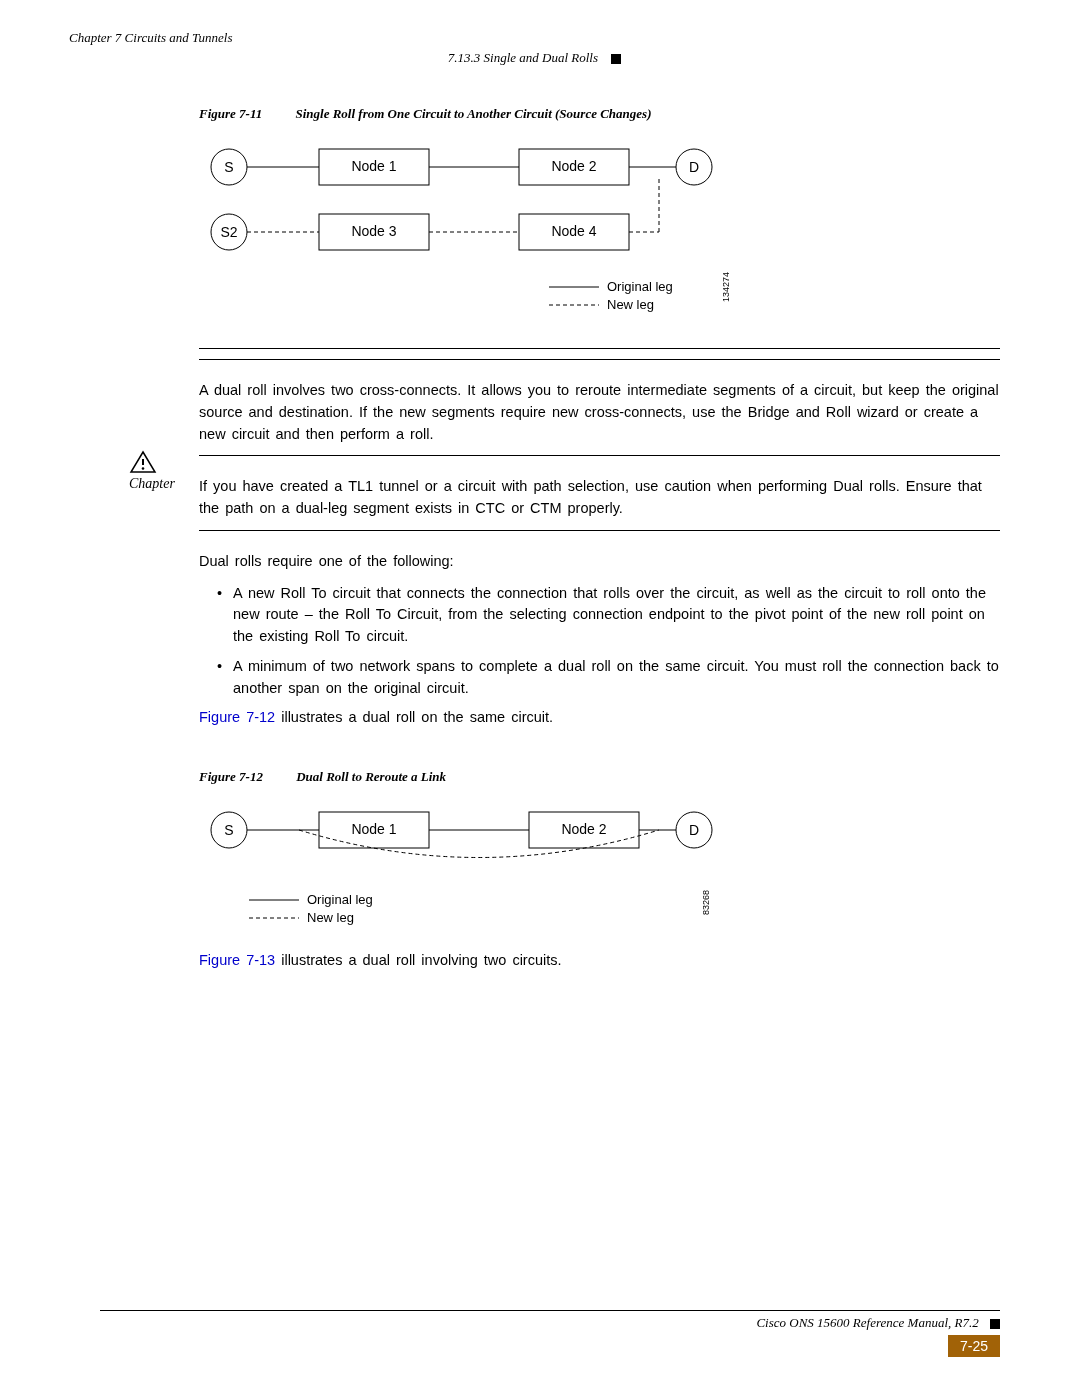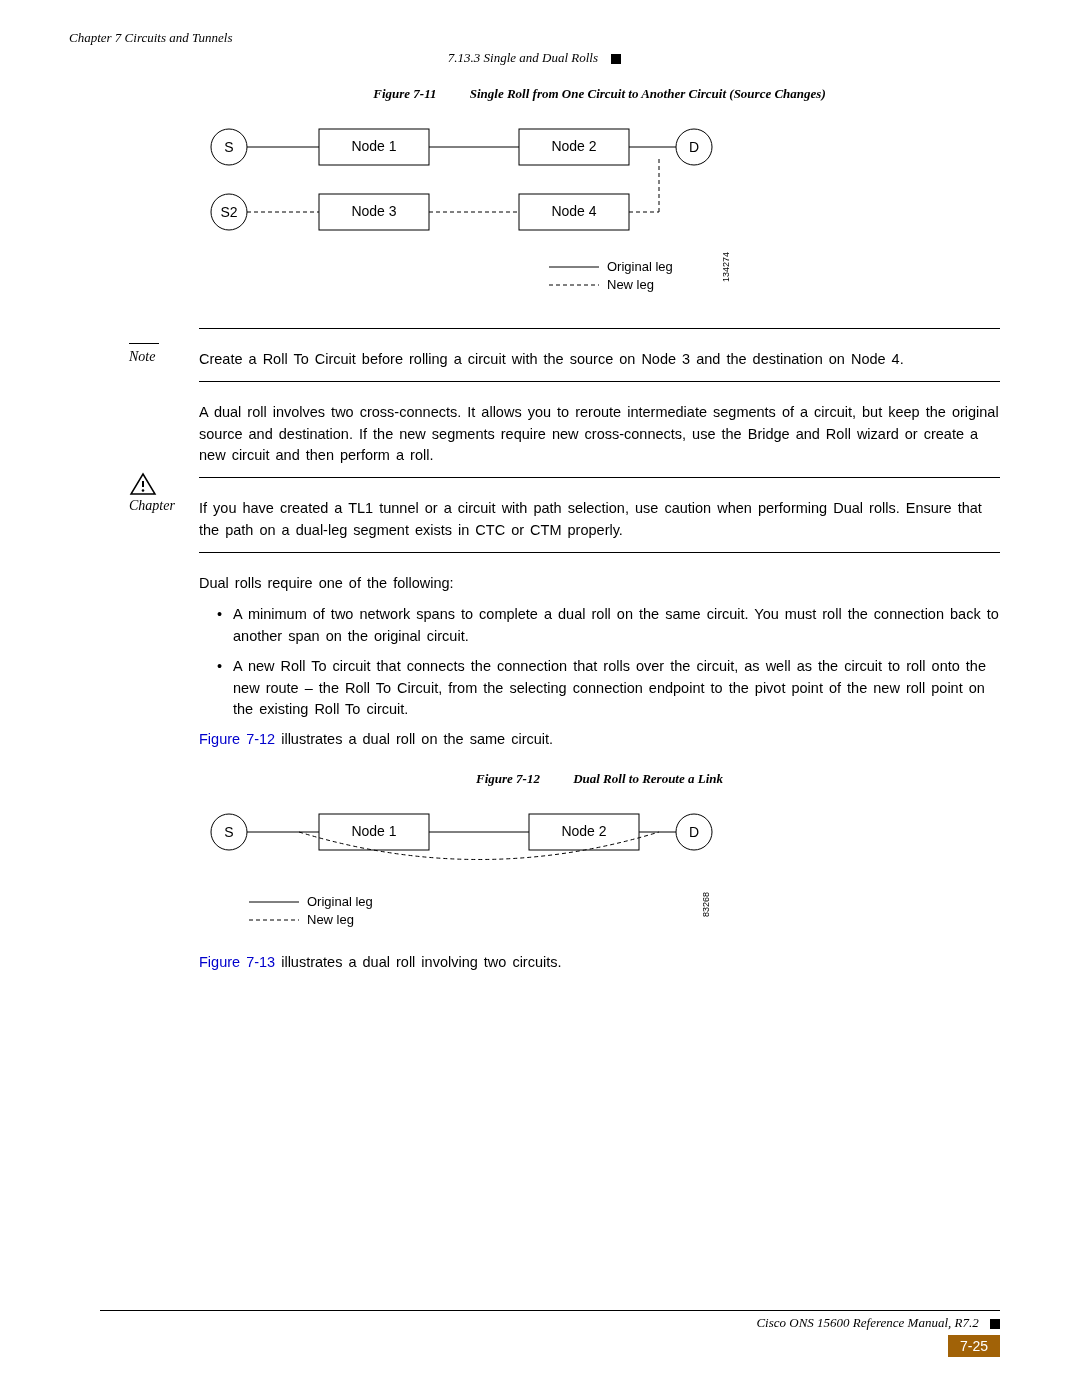--- a/index.html
+++ b/index.html
@@ -36,22 +36,21 @@
     margin-left: 10px;
     vertical-align: middle;
   }
   .content {
     padding-left: 0;
   }
   .figure-caption {
     font-weight: bold;
     font-style: italic;
     font-size: 13px;
-    margin: 20px 0 15px 130px;
-    text-align: center;
+    margin: 40px 0 15px 130px;
   }
   .figure-caption .fignum {
     font-style: italic;
     margin-right: 30px;
   }
   svg.diagram { display: block; margin: 0 auto; }
   .note-block, .caution-block, .body-block {
     margin: 20px 0 10px 0;
     position: relative;
     padding-left: 130px;
@@ -189,25 +188,20 @@
       <line x1="460" y1="95" x2="460" y2="42" stroke="#000" stroke-dasharray="4,3"></line>
 
       <line x1="350" y1="150" x2="400" y2="150" stroke="#000"></line>
       <text x="408" y="154" font-family="Arial" font-size="13">Original leg</text>
       <line x1="350" y1="168" x2="400" y2="168" stroke="#000" stroke-dasharray="4,3"></line>
       <text x="408" y="172" font-family="Arial" font-size="13">New leg</text>
       <text x="530" y="165" font-family="Arial" font-size="9" transform="rotate(-90 530 165)">134274</text>
     </svg>
 
     <hr class="hr-full">
-    <div class="note-block">
-      <div class="note-rule"></div>
-      <div class="note-label">Note</div>
-      <p class="para">Create a Roll To Circuit before rolling a circuit with the source on Node 3 and the destination on Node 4.</p>
-    </div>
     <hr class="hr-full">
 
     <div class="body-block">
       <p class="para">A dual roll involves two cross-connects. It allows you to reroute intermediate segments of a circuit, but keep the original source and destination. If the new segments require new cross-connects, use the Bridge and Roll wizard or create a new circuit and then perform a roll.</p>
     </div>
 
     <hr class="hr-full">
     <div class="caution-block">
       <svg class="caution-icon" width="28" height="24" viewBox="0 0 28 24">
         <polygon points="14,2 26,22 2,22" fill="none" stroke="#000" stroke-width="1.5"></polygon>
@@ -215,22 +209,22 @@
         <circle cx="14" cy="18.5" r="1.3" fill="#000"></circle>
       </svg>
       <div class="caution-label">Chapter</div>
       <p class="para">If you have created a TL1 tunnel or a circuit with path selection, use caution when performing Dual rolls. Ensure that the path on a dual-leg segment exists in CTC or CTM properly.</p>
     </div>
     <hr class="hr-full">
 
     <div class="body-block">
       <p class="para">Dual rolls require one of the following:</p>
       <div class="bullet-list">
+        <div class="bullet-item">A new Roll To circuit that connects the connection that rolls over the circuit, as well as the circuit to roll onto the new route – the Roll To Circuit, from the selecting connection endpoint to the pivot point of the new roll point on the existing Roll To circuit.</div>
         <div class="bullet-item">A minimum of two network spans to complete a dual roll on the same circuit. You must roll the connection back to another span on the original circuit.</div>
-        <div class="bullet-item">A new Roll To circuit that connects the connection that rolls over the circuit, as well as the circuit to roll onto the new route – the Roll To Circuit, from the selecting connection endpoint to the pivot point of the new roll point on the existing Roll To circuit.</div>
       </div>
       <p class="para">
         <span class="link-ref">Figure 7-12</span> illustrates a dual roll on the same circuit.
       </p>
     </div>
 
     <div class="figure-caption">
       <span class="fignum">Figure 7-12</span>
       <span>Dual Roll to Reroute a Link</span>
     </div>

